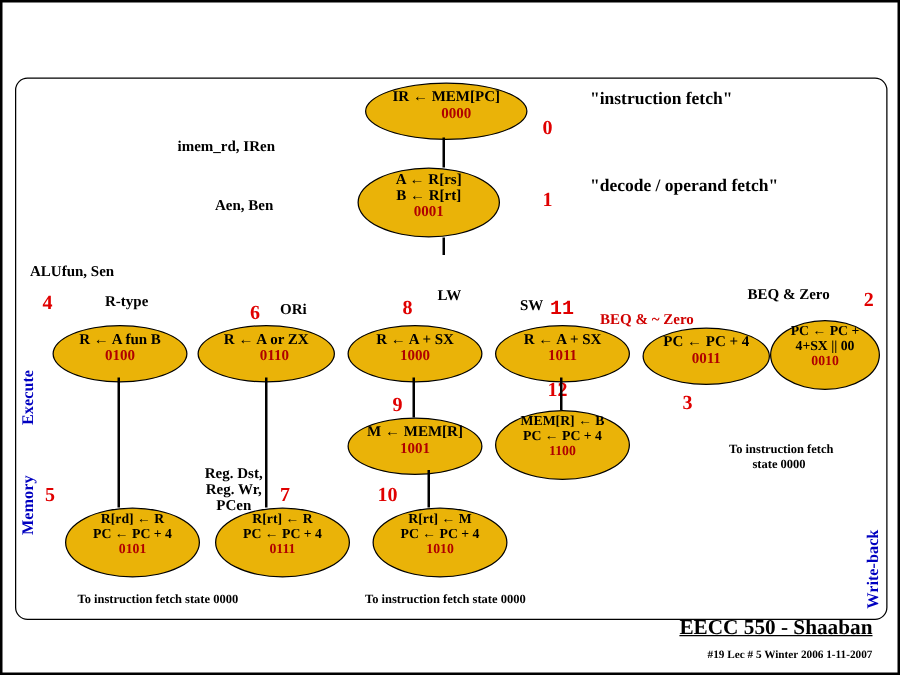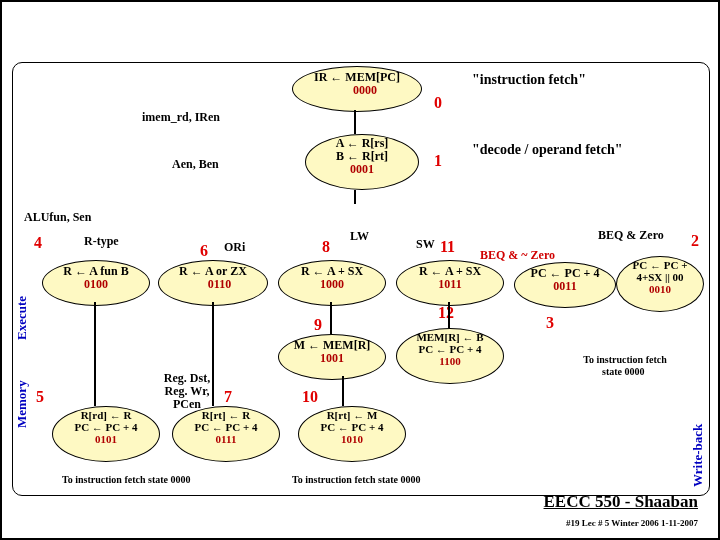--- a/index.html
+++ b/index.html
@@ -37,21 +37,21 @@
   }
   
   .oval {
     position: absolute;
     border: 1.5px solid #000;
     border-radius: 50% / 50%;
     text-align: center;
     line-height: 1.1;
     font-size: 12px;
     font-weight: bold;
-    background: #fef9c3;
+    background: #eab308;
   }
   .state-num {
     position: absolute;
     font-size: 16px;
     font-weight: bold;
   }
   .state-num.red { color: #e00000; }
   .label {
     position: absolute;
     font-size: 12px;
@@ -102,21 +102,21 @@
   <div class="label" style="left:170px; top:155px;">Aen, Ben</div>
   <div class="label" style="left:22px; top:208px;">ALUfun, Sen</div>
   <div class="label" style="left:150px; top:334px; width:70px; text-align:center; line-height:1.1;margin-top:36px;">Reg. Dst, Reg. Wr, PCen</div>
 
   <div class="oval" style="left:290px; top:64px; width:128px; height:40px; padding-top:4px;">
     <div>IR ← MEM[PC]</div>
     <div style="color:#b00000;margin-left:16px;">0000</div>
   </div>
   <div class="state-num red" style="left:432px; top:92px;">0</div>
 
-  <div class="oval" style="left:303px; top:132px; width:112px; height:52px; padding-top:2px;">
+  <div class="oval" style="left:284px; top:132px; width:112px; height:52px; padding-top:2px;">
     <div>A ← R[rs]</div>
     <div>B ← R[rt]</div>
     <div style="color:#b00000;">0001</div>
   </div>
   <div class="state-num red" style="left:432px; top:150px;">1</div>
 
   <div class="label" style="left:82px; top:232px;">R-type</div>
   <div class="label" style="left:222px; top:238px;">ORi</div>
   <div class="label" style="left:348px; top:227px;">LW</div>
   <div class="label" style="left:414px; top:235px;">SW</div>
@@ -134,21 +134,21 @@
     <div>R ← A or ZX</div>
     <div style="color:#b00000;margin-left:13px;">0110</div>
   </div>
 
   <div class="state-num red" style="left:320px; top:236px;">8</div>
   <div class="oval" style="left:276px; top:258px; width:106px; height:40px; padding-top:4px;">
     <div>R ← A + SX</div>
     <div style="color:#b00000;">1000</div>
   </div>
 
-  <div class="state-num red" style="left:438px; top:236px;">11</div>
+  <div class="state-num red" style="left:438px; top:236px;font-family:Liberation Mono, monospace;">11</div>
   <div class="oval" style="left:394px; top:258px; width:106px; height:40px; padding-top:4px;">
     <div>R ← A + SX</div>
     <div style="color:#b00000;">1011</div>
   </div>
 
   <div class="oval" style="left:512px; top:260px; width:100px; height:40px; padding-top:4px;">
     <div>PC ← PC + 4</div>
     <div style="color:#b00000;">0011</div>
   </div>
 

